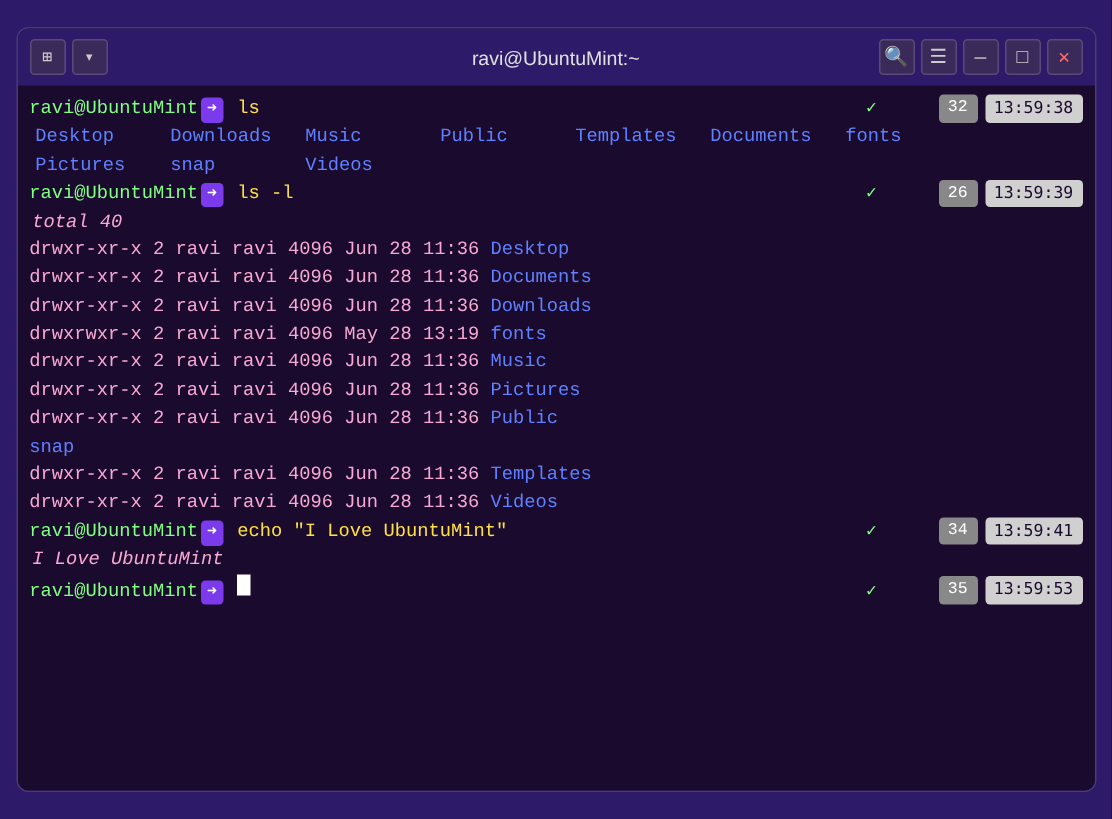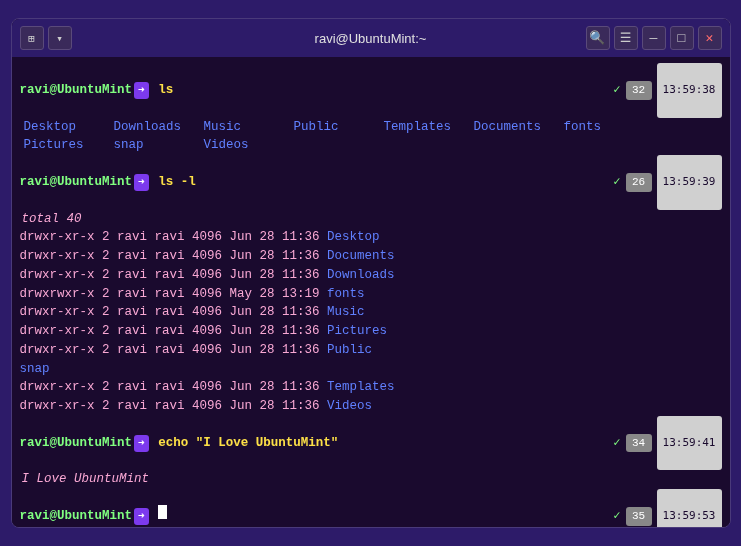--- a/index.html
+++ b/index.html
@@ -125,40 +125,40 @@
       font-size: 12px;
     }
     .cmd-num {
       background: #888;
       color: #fff;
       padding: 1px 6px;
       border-radius: 3px;
       font-size: 11px;
       min-width: 26px;
       text-align: center;
+      margin-left: 36px;
     }
     .timestamp {
       background: #d0d0d0;
       color: #1a0a2e;
-      padding: 19px 6px;
+      padding: 1px 6px;
       border-radius: 3px;
       font-size: 11px;
       font-family: monospace;
     }
     .cmd-row {
       display: flex;
       align-items: baseline;
       width: 100%;
     }
     .cmd-row-left {
       display: flex;
       align-items: baseline;
       flex: 1;
       white-space: pre;
-      font-weight: bold;
     }
     .cmd-row-right {
       display: flex;
       align-items: center;
       gap: 5px;
       margin-left: 8px;
     }
     .ls-output {
       display: flex;
       flex-wrap: wrap;

